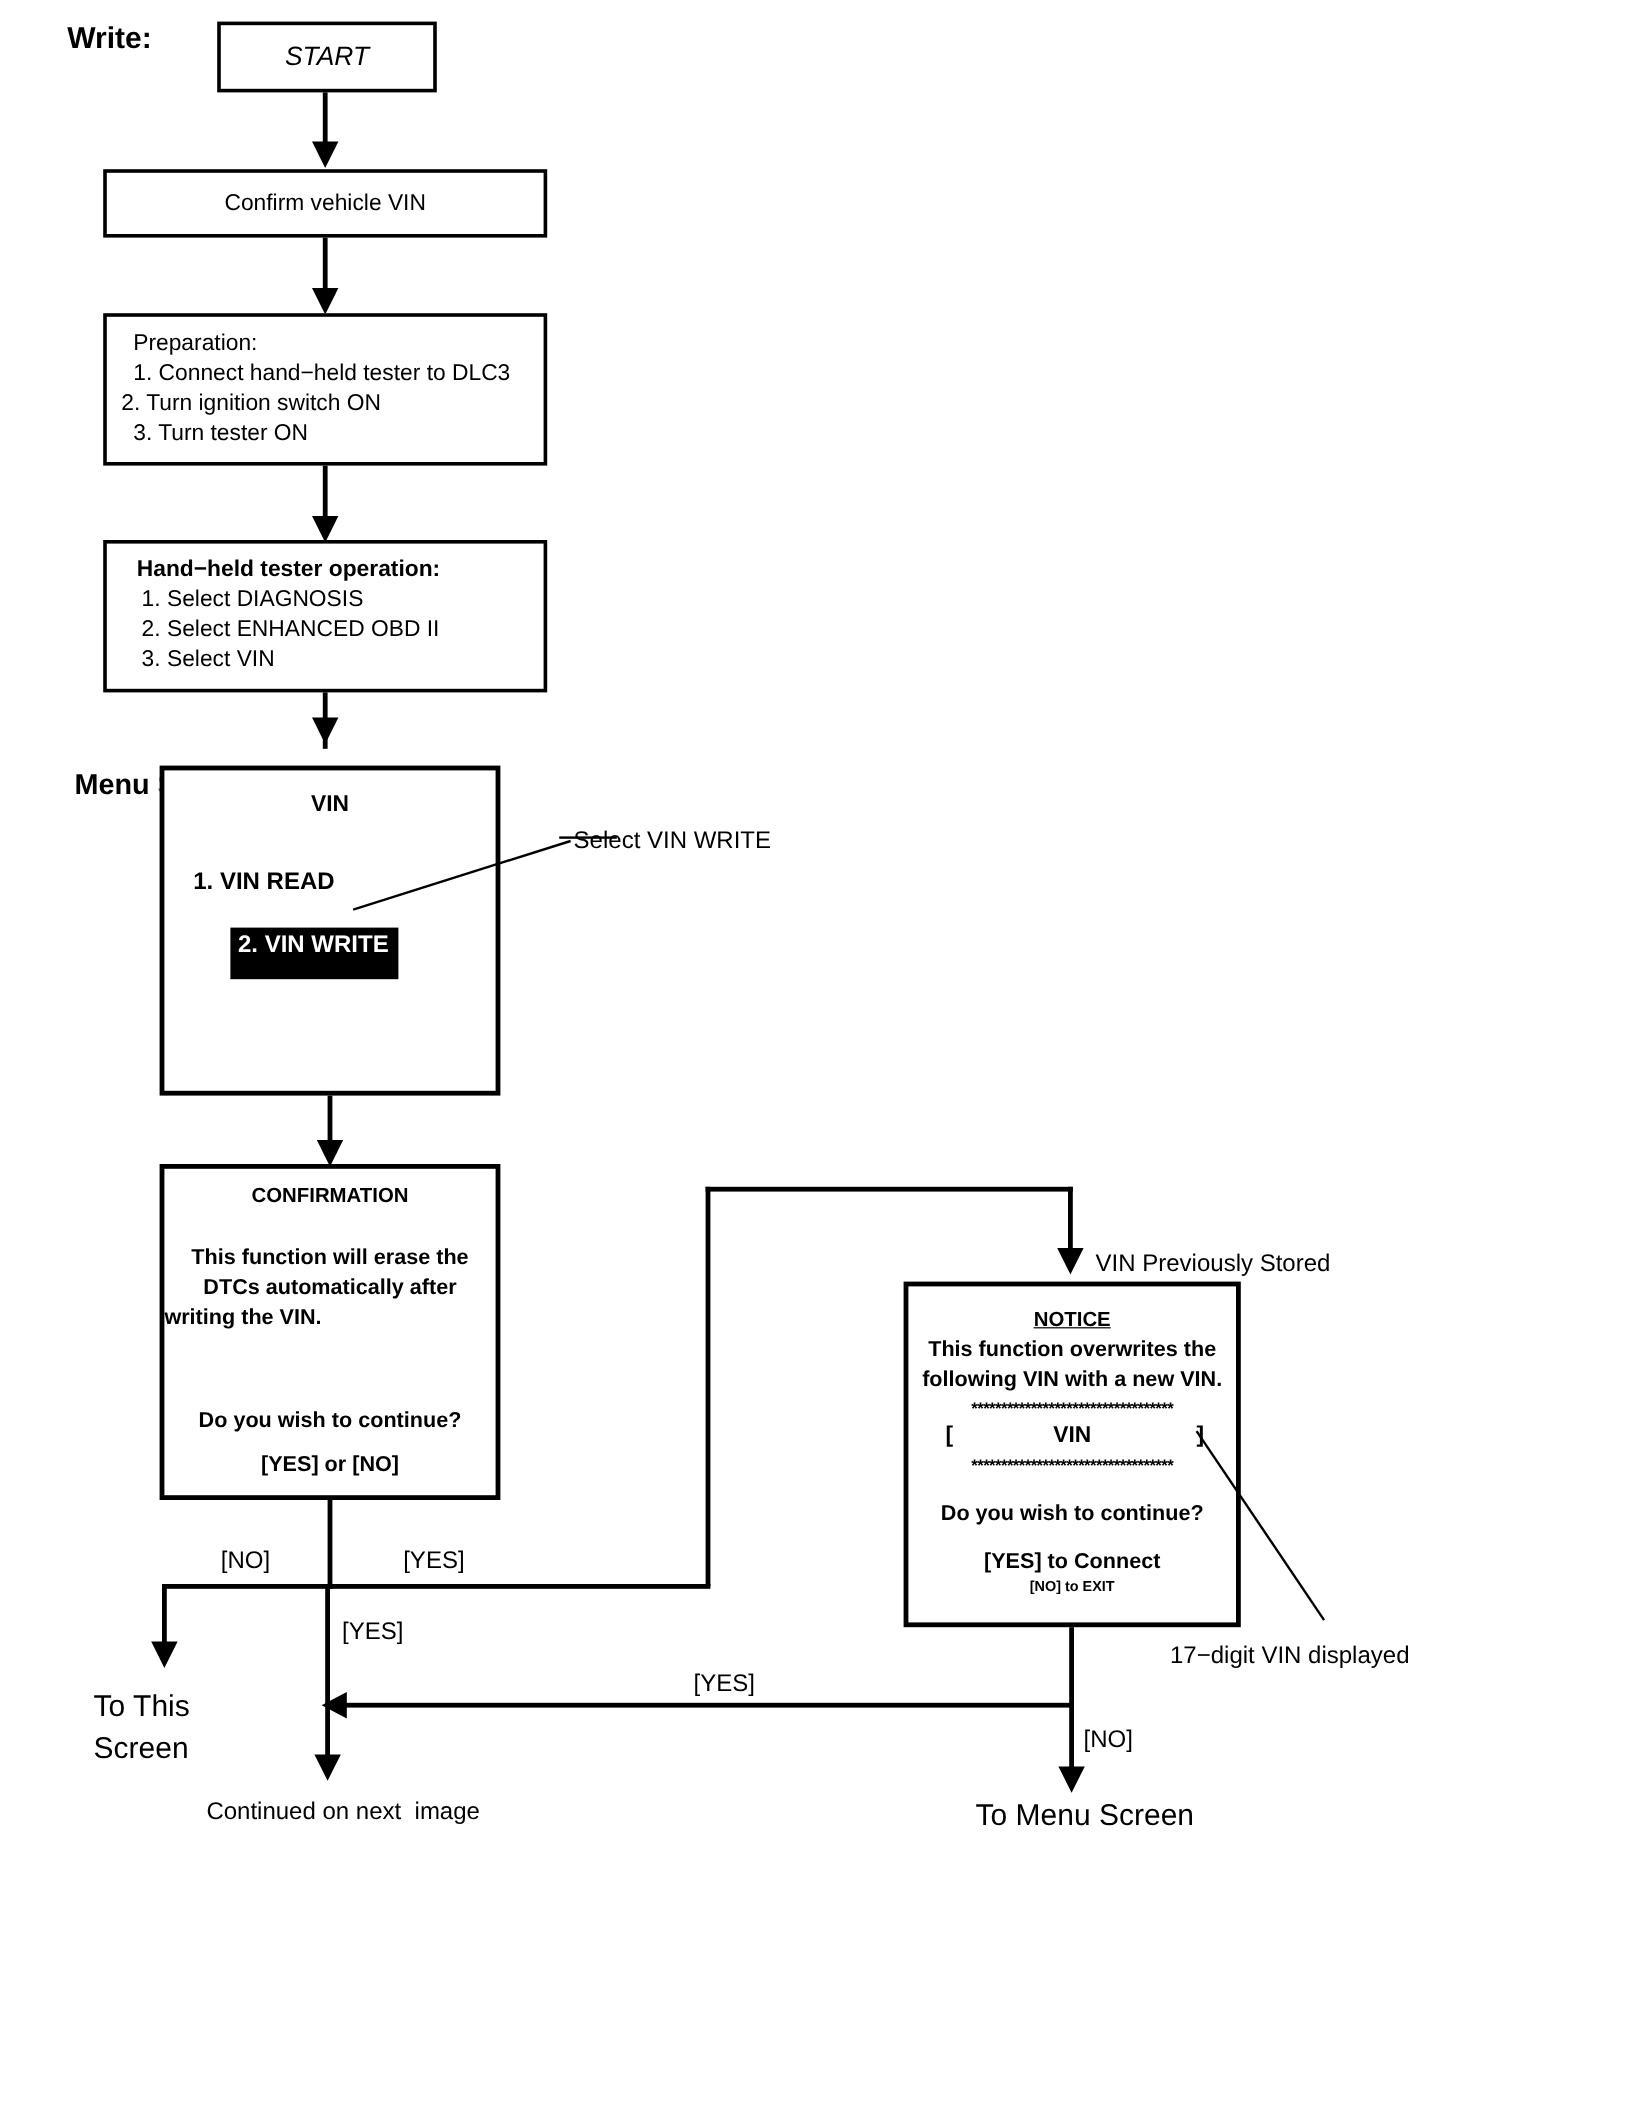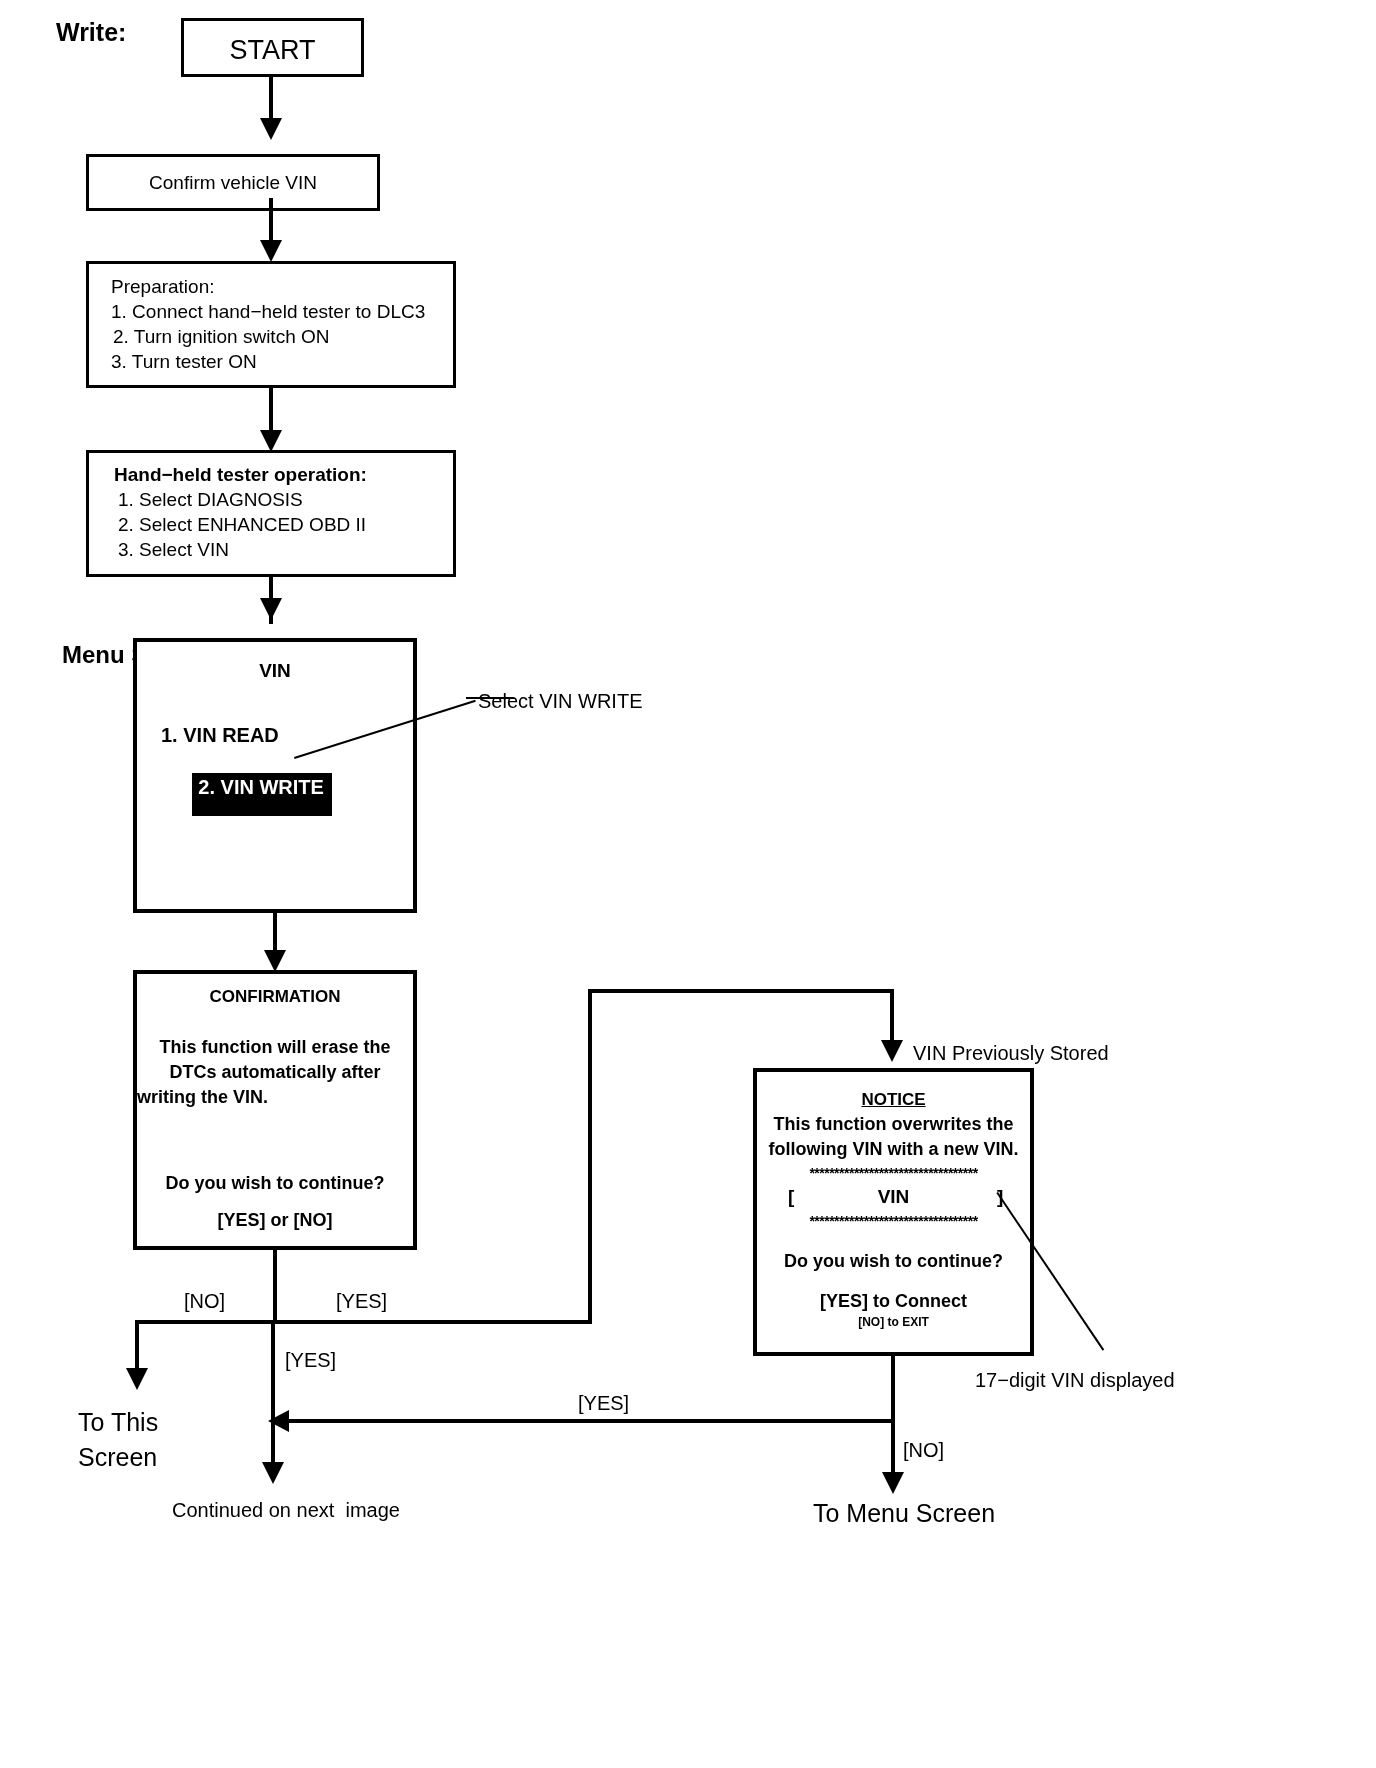--- a/index.html
+++ b/index.html
@@ -57,37 +57,37 @@
   .stars{ letter-spacing:-0.5px; font-weight:bold; }
 </style>
 </head>
 <body>
 
 <div id="canvas">
 
   <div class="lbl b" style="left:56px; top:16px; font-size:25px;">Write:</div>
 
   <div class="box ctr" style="left:181px; top:18px; width:183px; height:59px;">
-    <div class="lbl" style="left:0; top:12px; width:100%; text-align:center; font-size:27px;">START</div>
+    <div class="lbl" style="left:0; top:12px; width:100%; text-align:center; font-size:22px;font-style:italic;">START</div>
   </div>
 
   <div class="vline" style="left:269px; top:77px; height:45px;"></div>
   <div class="arrow-down" style="left:260px; top:118px;"></div>
 
-  <div class="box" style="left:86px; top:154px; width:294px; height:57px;">
+  <div class="box" style="left:86px; top:141px; width:370px; height:57px;">
     <div class="lbl" style="left:0; top:14px; width:100%; text-align:center; font-size:19px;">Confirm vehicle VIN</div>
   </div>
 
   <div class="vline" style="left:269px; top:198px; height:46px;"></div>
   <div class="arrow-down" style="left:260px; top:240px;"></div>
 
   <div class="box" style="left:86px; top:261px; width:370px; height:127px;">
     <div class="lbl" style="left:22px; top:11px; font-size:19px;">Preparation:</div>
     <div class="lbl" style="left:22px; top:36px; font-size:19px;">1. Connect hand−held tester to DLC3</div>
-    <div class="lbl" style="left:24px; top:61px; font-size:19px;">2. Turn ignition switch ON</div>
+    <div class="lbl" style="left:12px; top:61px; font-size:19px;">2. Turn ignition switch ON</div>
     <div class="lbl" style="left:22px; top:86px; font-size:19px;">3. Turn tester ON</div>
   </div>
 
   <div class="vline" style="left:269px; top:388px; height:46px;"></div>
   <div class="arrow-down" style="left:260px; top:430px;"></div>
 
   <div class="box" style="left:86px; top:450px; width:370px; height:127px;">
     <div class="lbl b" style="left:25px; top:10px; font-size:19px;">Hand−held tester operation:</div>
     <div class="lbl" style="left:29px; top:35px; font-size:19px;">1. Select DIAGNOSIS</div>
     <div class="lbl" style="left:29px; top:60px; font-size:19px;">2. Select ENHANCED OBD II</div>

